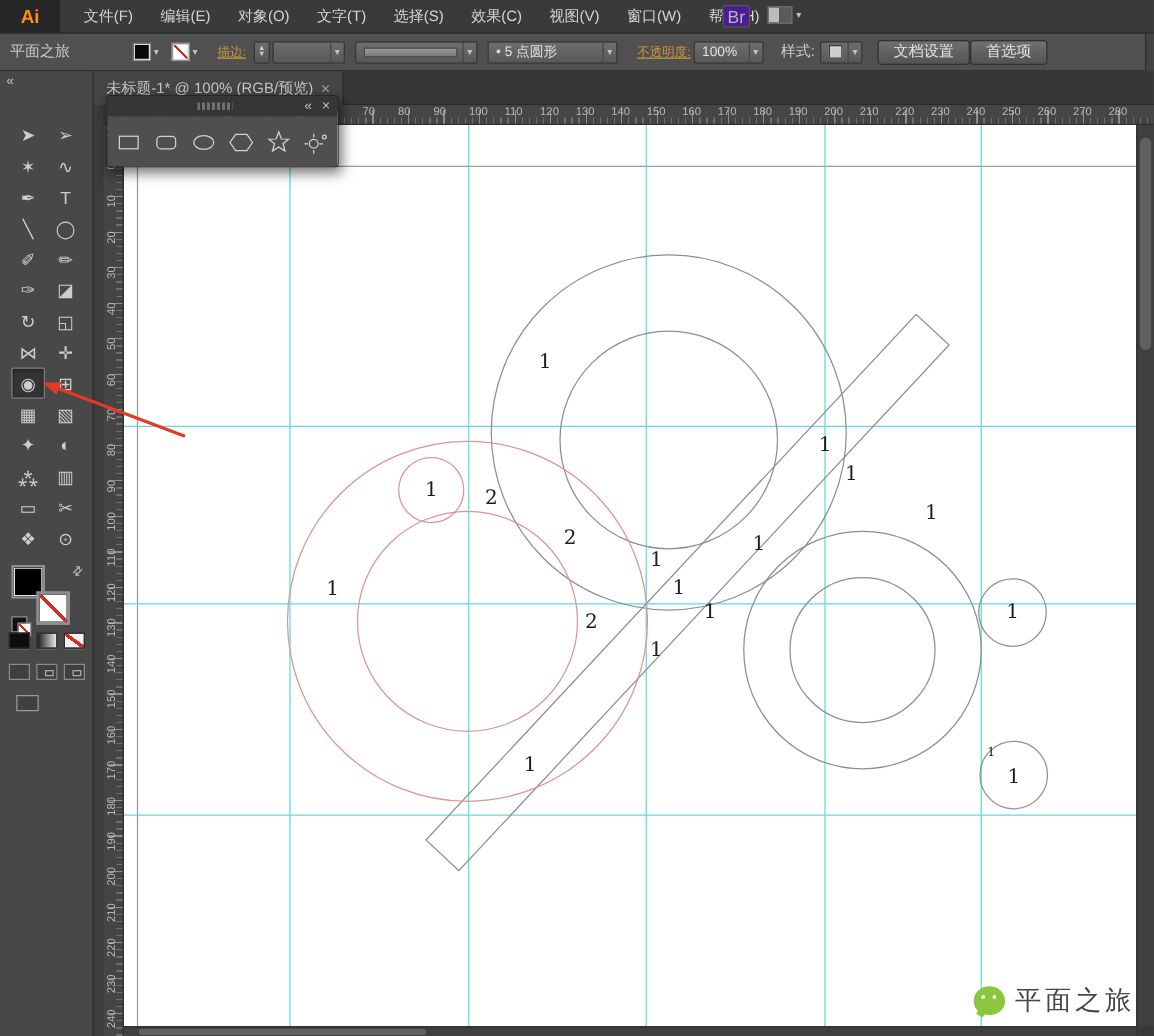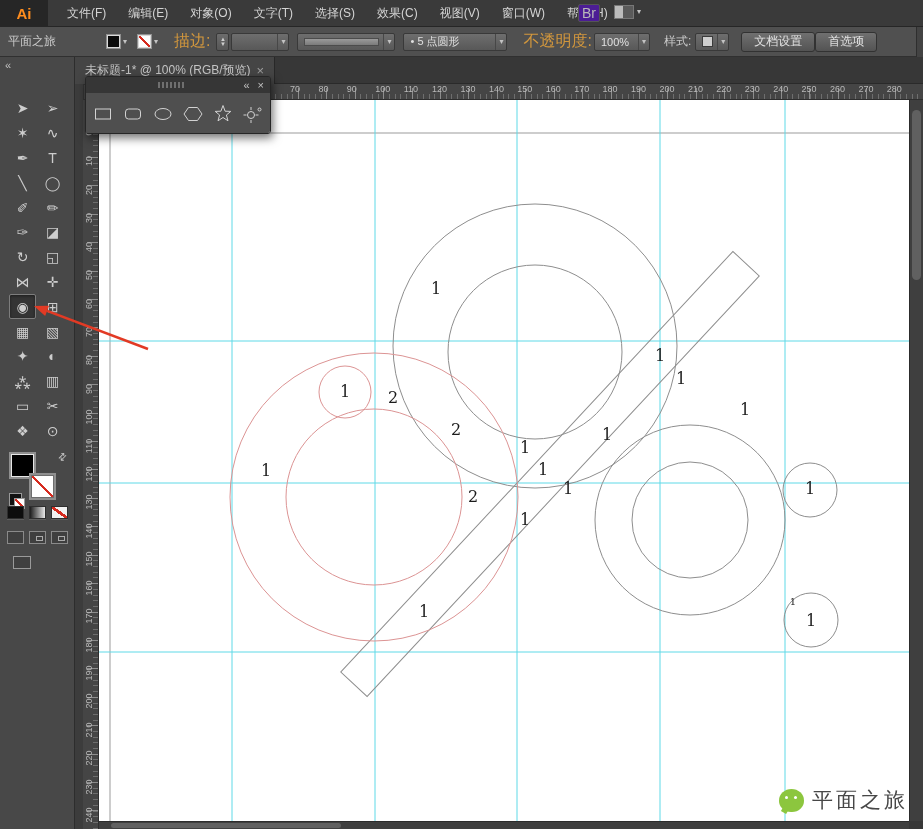--- a/index.html
+++ b/index.html
@@ -21,21 +21,21 @@
   .caret { color:#c3c3c3; font-size:8px; line-height:1; }
 
   
   .controlbar { position:absolute; left:0; top:27px; width:923px; height:30px; background:#505050;
     border-bottom:1px solid #303030; display:flex; align-items:center; padding-left:8px; z-index:30; }
   .status { color:#c9c9c9; font-size:12px; width:88px; }
   .swatch-combo { display:flex; align-items:center; gap:2px; margin-left:10px; }
   .sw { width:15px; height:15px; border:1px solid #909090; display:inline-block; }
   .sw-fill { background:#0a0a0a; box-shadow:inset 0 0 0 1px #d9d9d9; }
   .sw-none { background:linear-gradient(to top right,#fff 45%,#d62b1f 45%,#d62b1f 55%,#fff 55%); box-shadow:inset 0 0 0 1px #d9d9d9; }
-  .link { color:#d2973d; font-size:16px; margin-left:16px; cursor:pointer; }
+  .link { color:#d2973d; font-size:10px; text-decoration:underline; margin-left:16px; cursor:pointer; }
   .stepper { margin-left:6px; width:13px; height:18px; background:linear-gradient(#6c6c6c,#565656);
     border:1px solid #393939; border-radius:2px; display:flex; flex-direction:column; align-items:center; justify-content:center; }
   .stepper span { font-size:6px; color:#cfcfcf; line-height:5px; }
   .combo { height:18px; background:linear-gradient(#6e6e6e,#585858); border:1px solid #393939;
     border-radius:2px; display:flex; align-items:center; justify-content:space-between;
     color:#e0e0e0; font-size:11px; padding:0 3px 0 6px; }
   .combo .caret { margin-left:4px; border-left:1px solid #474747; padding-left:3px; height:100%; display:flex; align-items:center; }
   .combo-empty { width:58px; margin-left:2px; }
   .combo-profile { width:98px; margin-left:8px; }
   .profile-preview { flex:1; height:8px; background:linear-gradient(#9a9a9a,#7b7b7b); border:1px solid #4c4c4c; }

